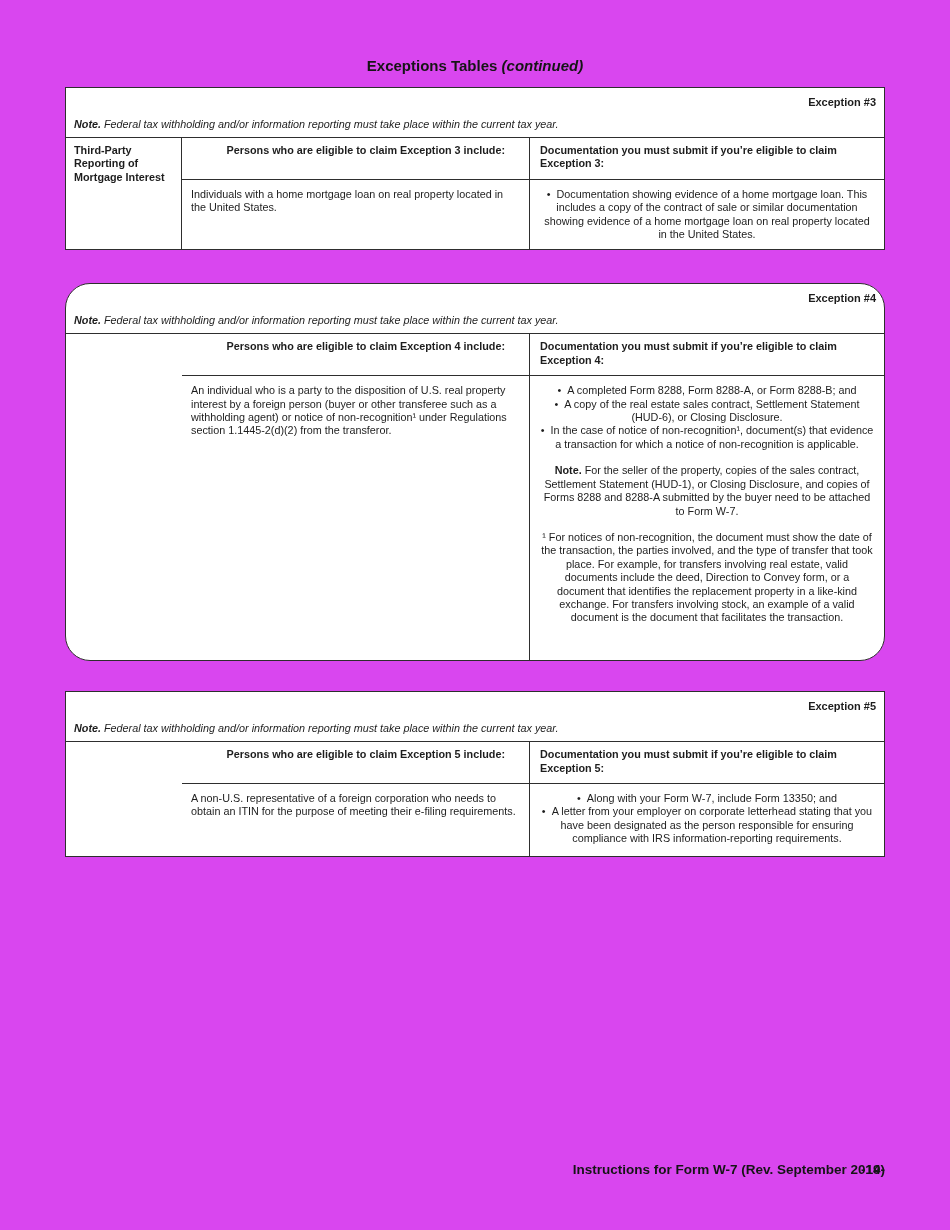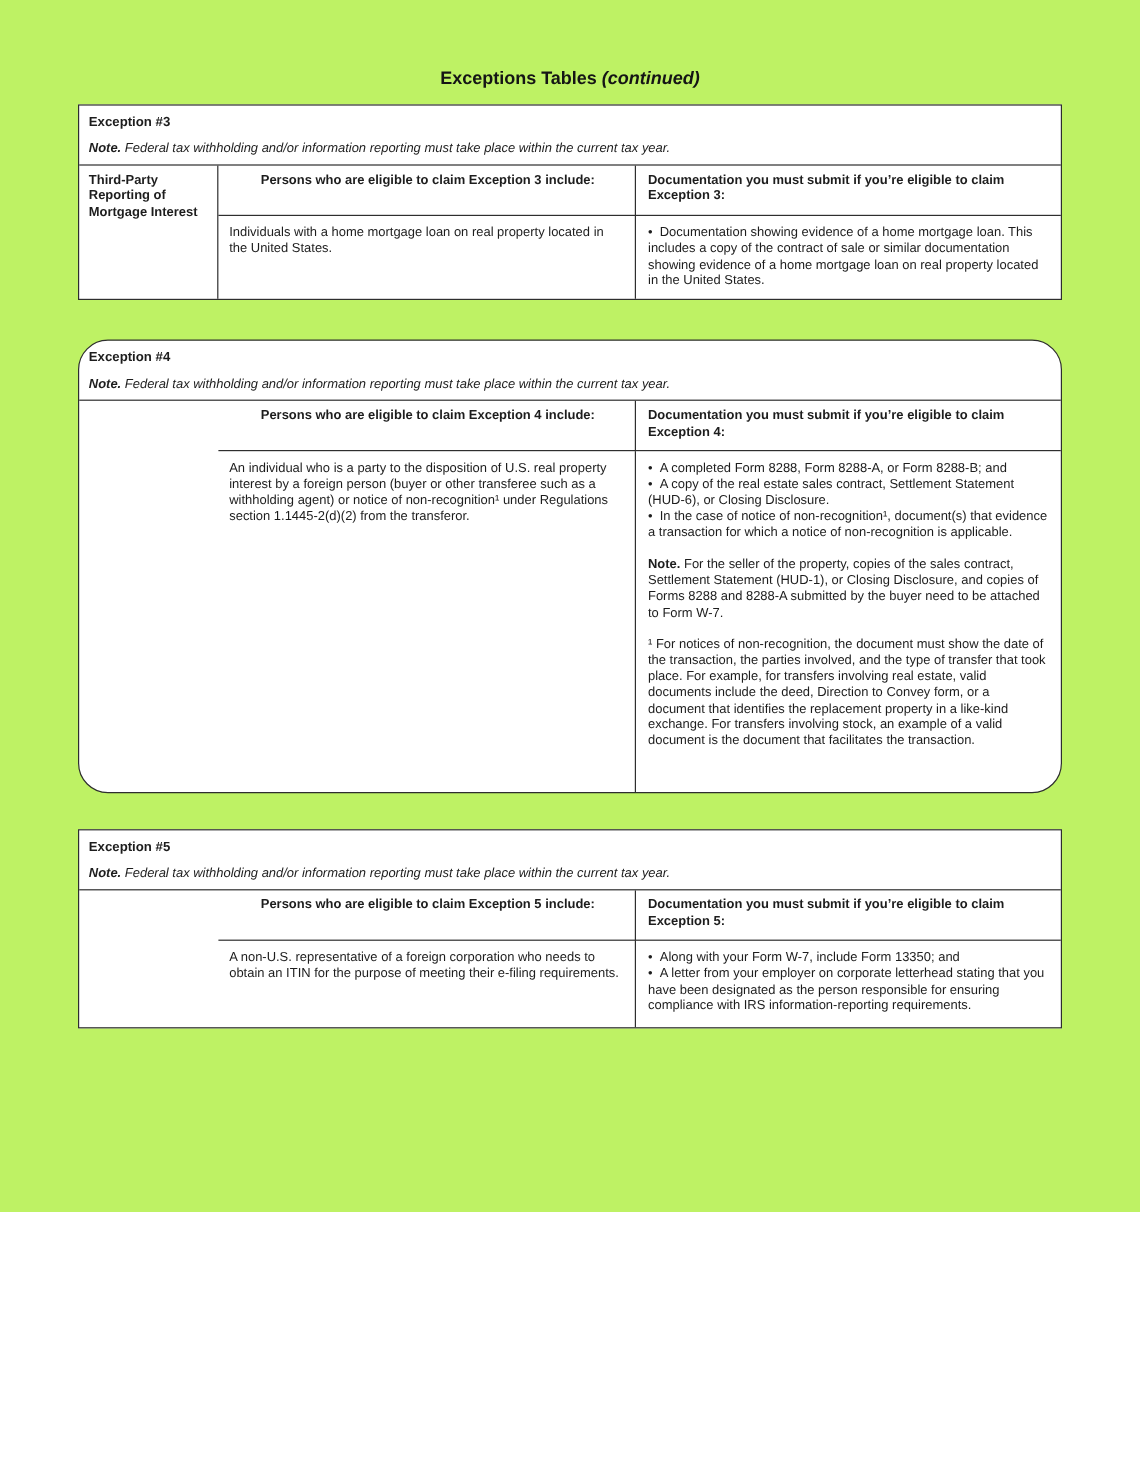--- a/index.html
+++ b/index.html
@@ -3,21 +3,21 @@
 <meta charset="utf-8">
 <style>
   html, body { margin: 0; padding: 0; }
   body {
     width: 950px; height: 1230px;
     background: #ffffff;
     font-family: "Liberation Sans", "DejaVu Sans", sans-serif;
     color: #1d1d1d;
     -webkit-font-smoothing: antialiased;
   }
-  .page { position: relative; width: 950px; height: 1010px; background: #bef264; overflow: hidden; }
+  .page { position: relative; width: 950px; height: 1230px; background: #d946ef; overflow: hidden; }
   .content { position: absolute; left: 65px; top: 0; width: 820px; }
 
   .doc-title {
     margin: 56px 0 0 0;
     text-align: center;
     font-size: 15px;
     font-weight: bold;
     line-height: 19px;
     color: #151515;
   }
@@ -29,21 +29,21 @@
   }
   .extable.ext-3 { margin-top: 12px; }
   .extable.ext-4 { margin-top: 33px; border-radius: 25px; }
   .extable.ext-5 { margin-top: 30px; }
 
   .ex-head {
     border-bottom: 1px solid #2e2e2e;
     padding: 8px 8px 6px 8px;
   }
   .ex-title {
-    text-align: left;
+    text-align: right;
     font-weight: bold;
     font-size: 11px;
     line-height: 13px;
   }
   .ex-note {
     margin-top: 9px;
     font-size: 10.8px;
     line-height: 13px;
     font-style: italic;
   }
@@ -59,38 +59,39 @@
     grid-column: 1; grid-row: 1 / span 2;
     border-right: 1px solid #2e2e2e;
     font-weight: bold;
     padding: 6px 8px;
   }
   .persons-header-cell {
     grid-column: 2; grid-row: 1;
     border-right: 1px solid #2e2e2e;
     border-bottom: 1px solid #2e2e2e;
     font-weight: bold;
-    text-align: center;
-    padding: 6px 8px 8px 10px;
+    text-align: right;
+    padding: 6px 24px 8px 10px;
   }
   .docs-header-cell {
     grid-column: 3; grid-row: 1;
     border-bottom: 1px solid #2e2e2e;
     font-weight: bold;
     text-align: left;
     padding: 6px 10px 8px 10px;
   }
   .persons-cell {
     grid-column: 2; grid-row: 2;
     border-right: 1px solid #2e2e2e;
     padding: 8px 9px;
   }
   .docs-cell {
     grid-column: 3; grid-row: 2;
     padding: 8px 10px;
+    text-align: center;
   }
   .ext-3 .persons-cell, .ext-3 .docs-cell { min-height: 52px; }
   .ext-4 .persons-cell, .ext-4 .docs-cell { min-height: 268px; }
   .ext-5 .persons-cell, .ext-5 .docs-cell { min-height: 56px; }
 
   .ex-grid p { margin: 0; }
   .bullet-p::before { content: "\2022\a0\a0"; }
   .docs-note { margin-top: 13px !important; }
   .footnote { margin-top: 13px !important; }
 

